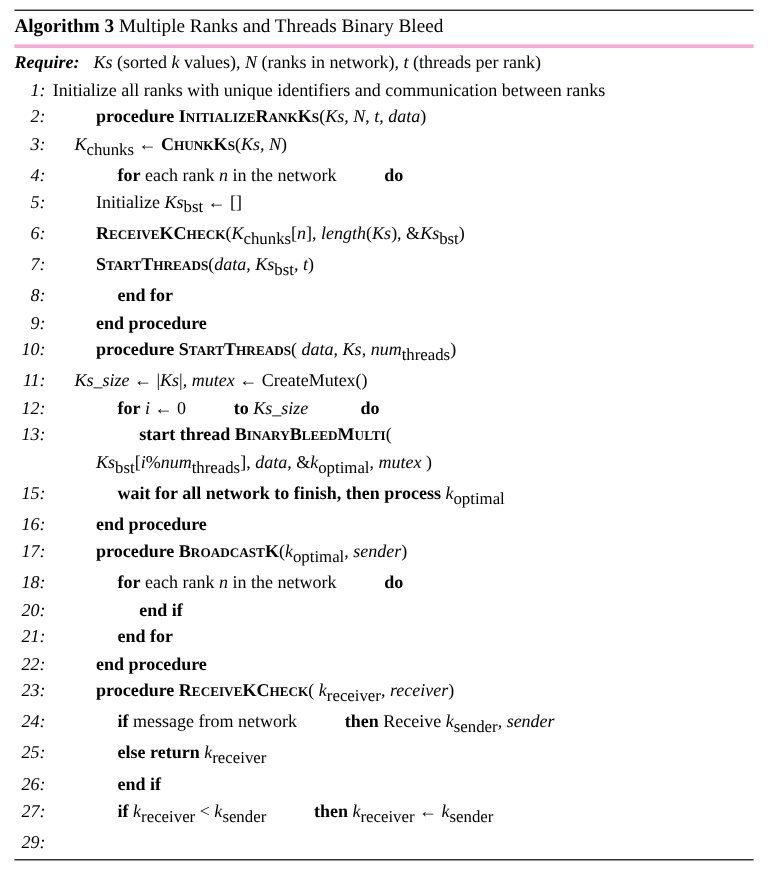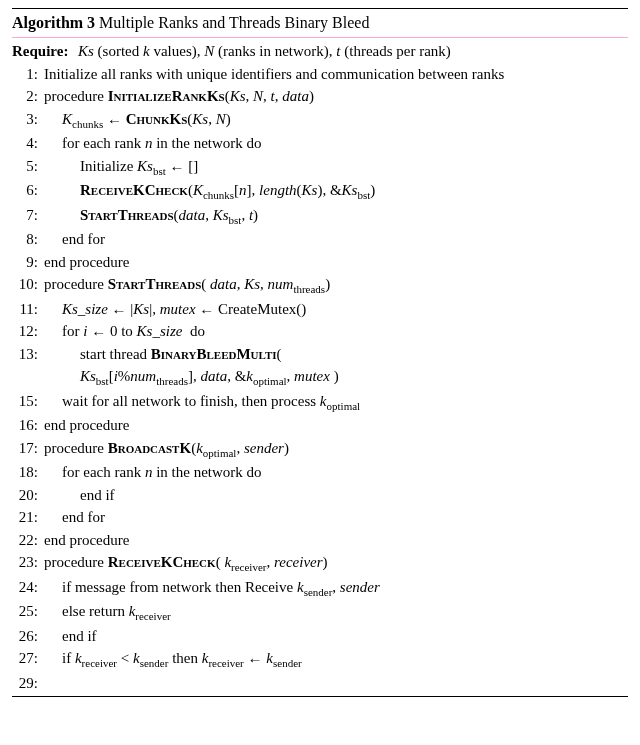--- a/index.html
+++ b/index.html
@@ -11,59 +11,60 @@
     color: #000;
     background: #fff;
     width: 616px;
   }
   .algo-box {
     border-top: 1.5px solid #000;
     border-bottom: 1.5px solid #000;
     padding: 0;
   }
   .algo-title {
-    border-bottom: 1px solid #f9a8d4;
+    border-bottom: 3px solid #f9a8d4;
     padding: 2px 0;
     font-size: 16px;
   }
   .algo-title .algnum {
     font-weight: bold;
   }
   .lines {
     padding: 2px 0;
   }
   .line {
     display: table-row;
   }
   .lineno {
     display: table-cell;
     text-align: right;
     width: 26px;
     padding-right: 6px;
     vertical-align: top;
+    font-style: italic;
   }
   .linebody {
     display: table-cell;
     vertical-align: top;
   }
   .require .lineno {
     font-weight: bold;
     width: 60px;
     padding-right: 6px;
     text-align: left;
   }
   .require {
     display: table-row;
   }
   .indent1 { padding-left: 18px; display:inline-block; }
   .indent2 { padding-left: 36px; display:inline-block; }
   .sc { font-variant: small-caps; font-weight: bold; }
   .it { font-style: italic; }
-  .bf { font-weight: normal; }
-  .sub { font-size: 11px; vertical-align: sub; }
+  .bf { font-weight: bold; margin-left: 36px; }
+  .sub { font-size: 14px; vertical-align: sub; }
 </style>
 </head>
 <body>
 
 <div class="algo-box">
   <div class="algo-title">
     <span class="algnum">Algorithm 3</span><span> Multiple Ranks and Threads Binary Bleed</span>
   </div>
   <div class="lines">
     <div style="display:table; width:100%;">

